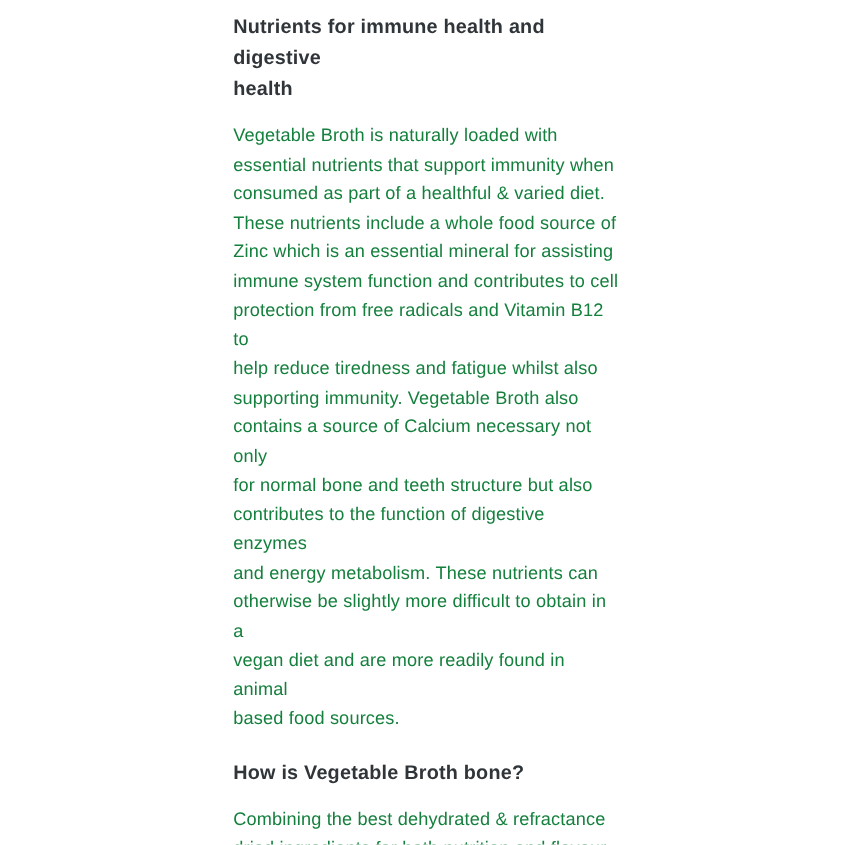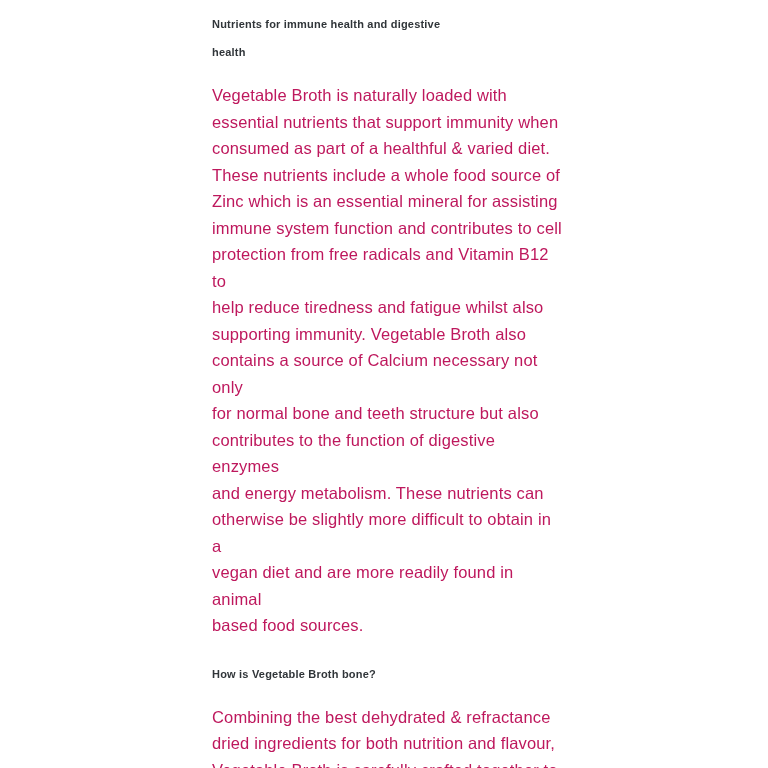--- a/index.html
+++ b/index.html
@@ -15,35 +15,35 @@
     overflow: hidden;
     font-family: "Liberation Sans", "DejaVu Sans", sans-serif;
   }
   .article {
     position: absolute;
     left: 212px;
     top: 10px;
     width: 352px;
   }
   .section-heading {
-    font-size: 11px;
+    font-size: 18px;
     font-weight: 700;
     color: #303539;
     line-height: 28px;
     letter-spacing: 0.2px;
     white-space: pre-line;
     margin: 0 0 16px 0;
   }
   .section-heading.second {
     margin-top: 21px;
   }
   .body-paragraph {
     font-size: 16.5px;
     font-weight: 300;
-    color: #be185d;
+    color: #15803d;
     line-height: 26.5px;
     letter-spacing: 0.15px;
     white-space: pre-line;
     margin: 0 0 20px 0;
   }
 </style>
 </head>
 <body>
 
 <div class="page">

